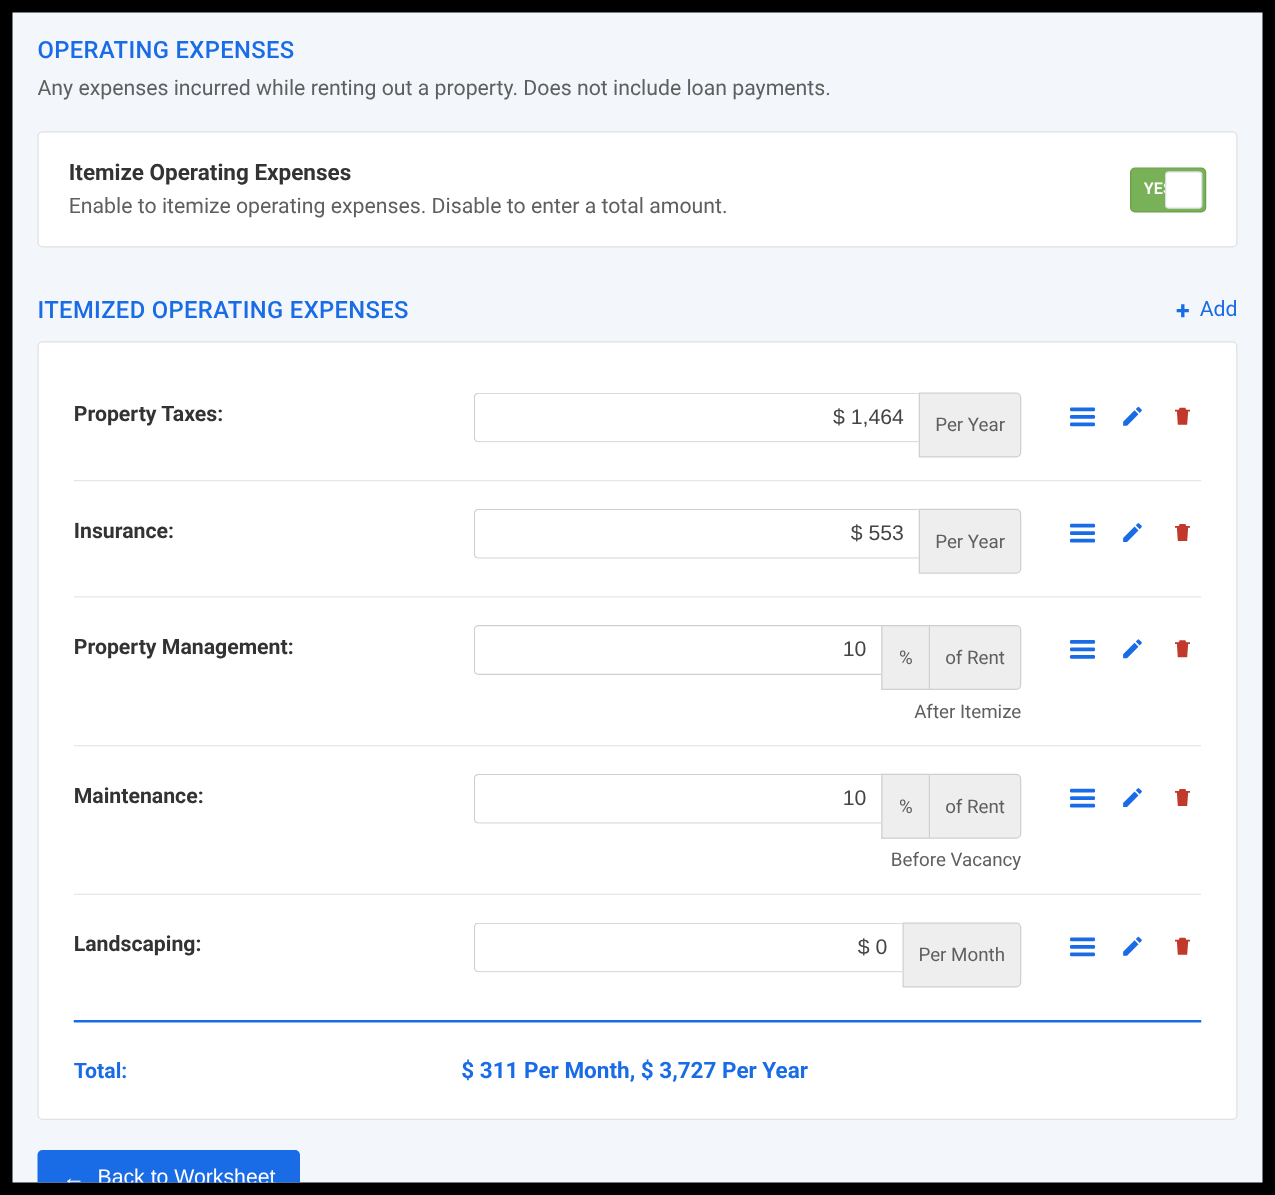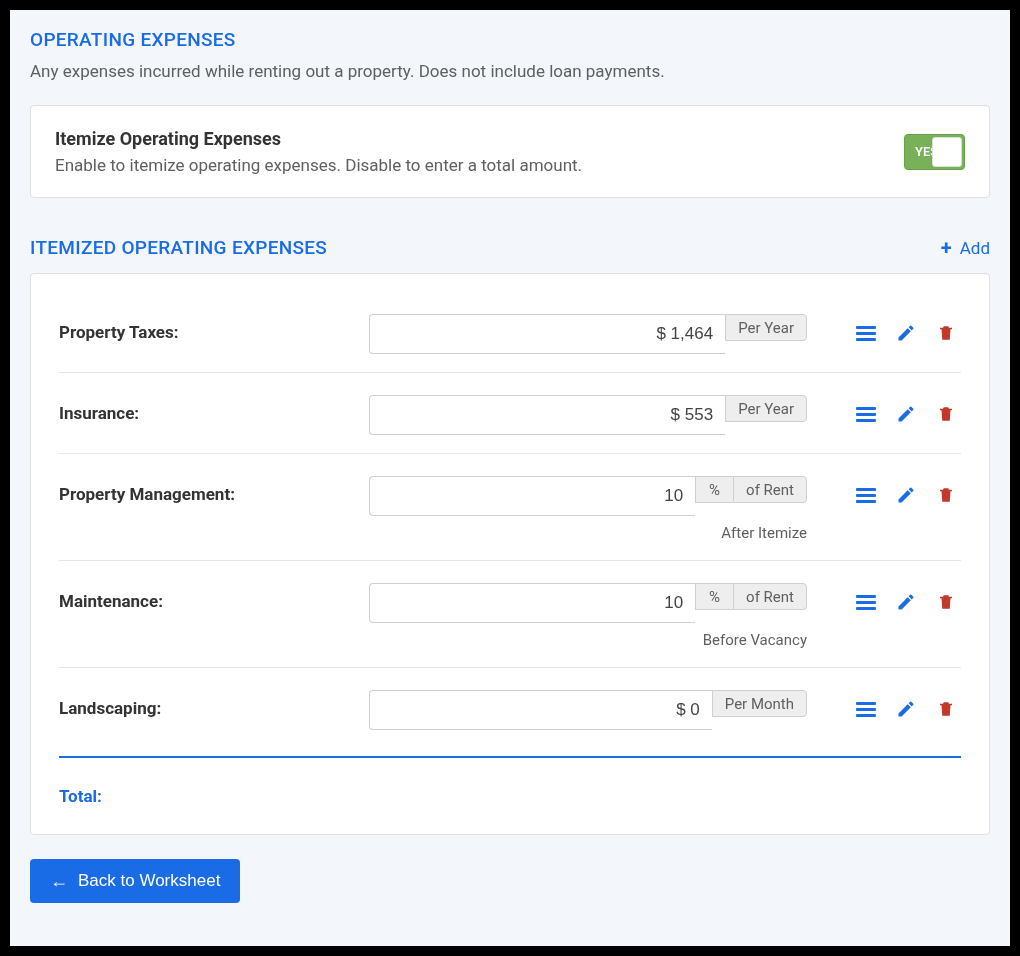--- a/index.html
+++ b/index.html
@@ -99,21 +99,21 @@
   }
 
   .expense-list-card {
     padding: 18px 28px 24px 28px;
   }
   .expense-row {
     display: flex;
     align-items: flex-start;
     border-bottom: 1px solid #e6e6e6;
     padding: 22px 0 18px 0;
-    gap: 0;
+    gap: 10px;
   }
   .expense-row:last-of-type {
     border-bottom: none;
   }
   .expense-label-col {
     width: 310px;
     padding-top: 8px;
   }
   .expense-label {
     font-weight: 700;
@@ -133,21 +133,21 @@
     border: 1px solid #cfcfcf;
     border-right: none;
     border-radius: 4px 0 0 4px;
     padding: 0 12px;
     font-size: 17px;
     color: #444;
     background: #fff;
     text-align: right;
   }
   .addon {
-    height: 27px;
+    height: 52px;
     min-width: 78px;
     background: #eeeeee;
     border: 1px solid #cfcfcf;
     border-radius: 0 4px 4px 0;
     display: inline-flex;
     align-items: center;
     justify-content: center;
     font-size: 15px;
     color: #5f5f5f;
     padding: 0 12px;
@@ -407,20 +407,21 @@
               <path fill="#c0392b" d="M6 7h12l-1 14H7L6 7zm3-4h6l1 2h4v2H4V5h4l1-2z"></path>
             </svg>
         </span>
       </div>
     </div>
 
     <div class="total-divider"></div>
 
     <div class="total-row">
       <div class="total-label">Total:</div>
+      <div class="total-values">$ 311 Per Month,   $ 3,727 Per Year</div>
     </div>
 
   </div>
 
   <button class="back-btn">
     <span class="arrow-left">←</span>
     <span>Back to Worksheet</span>
   </button>
 
 </div>

